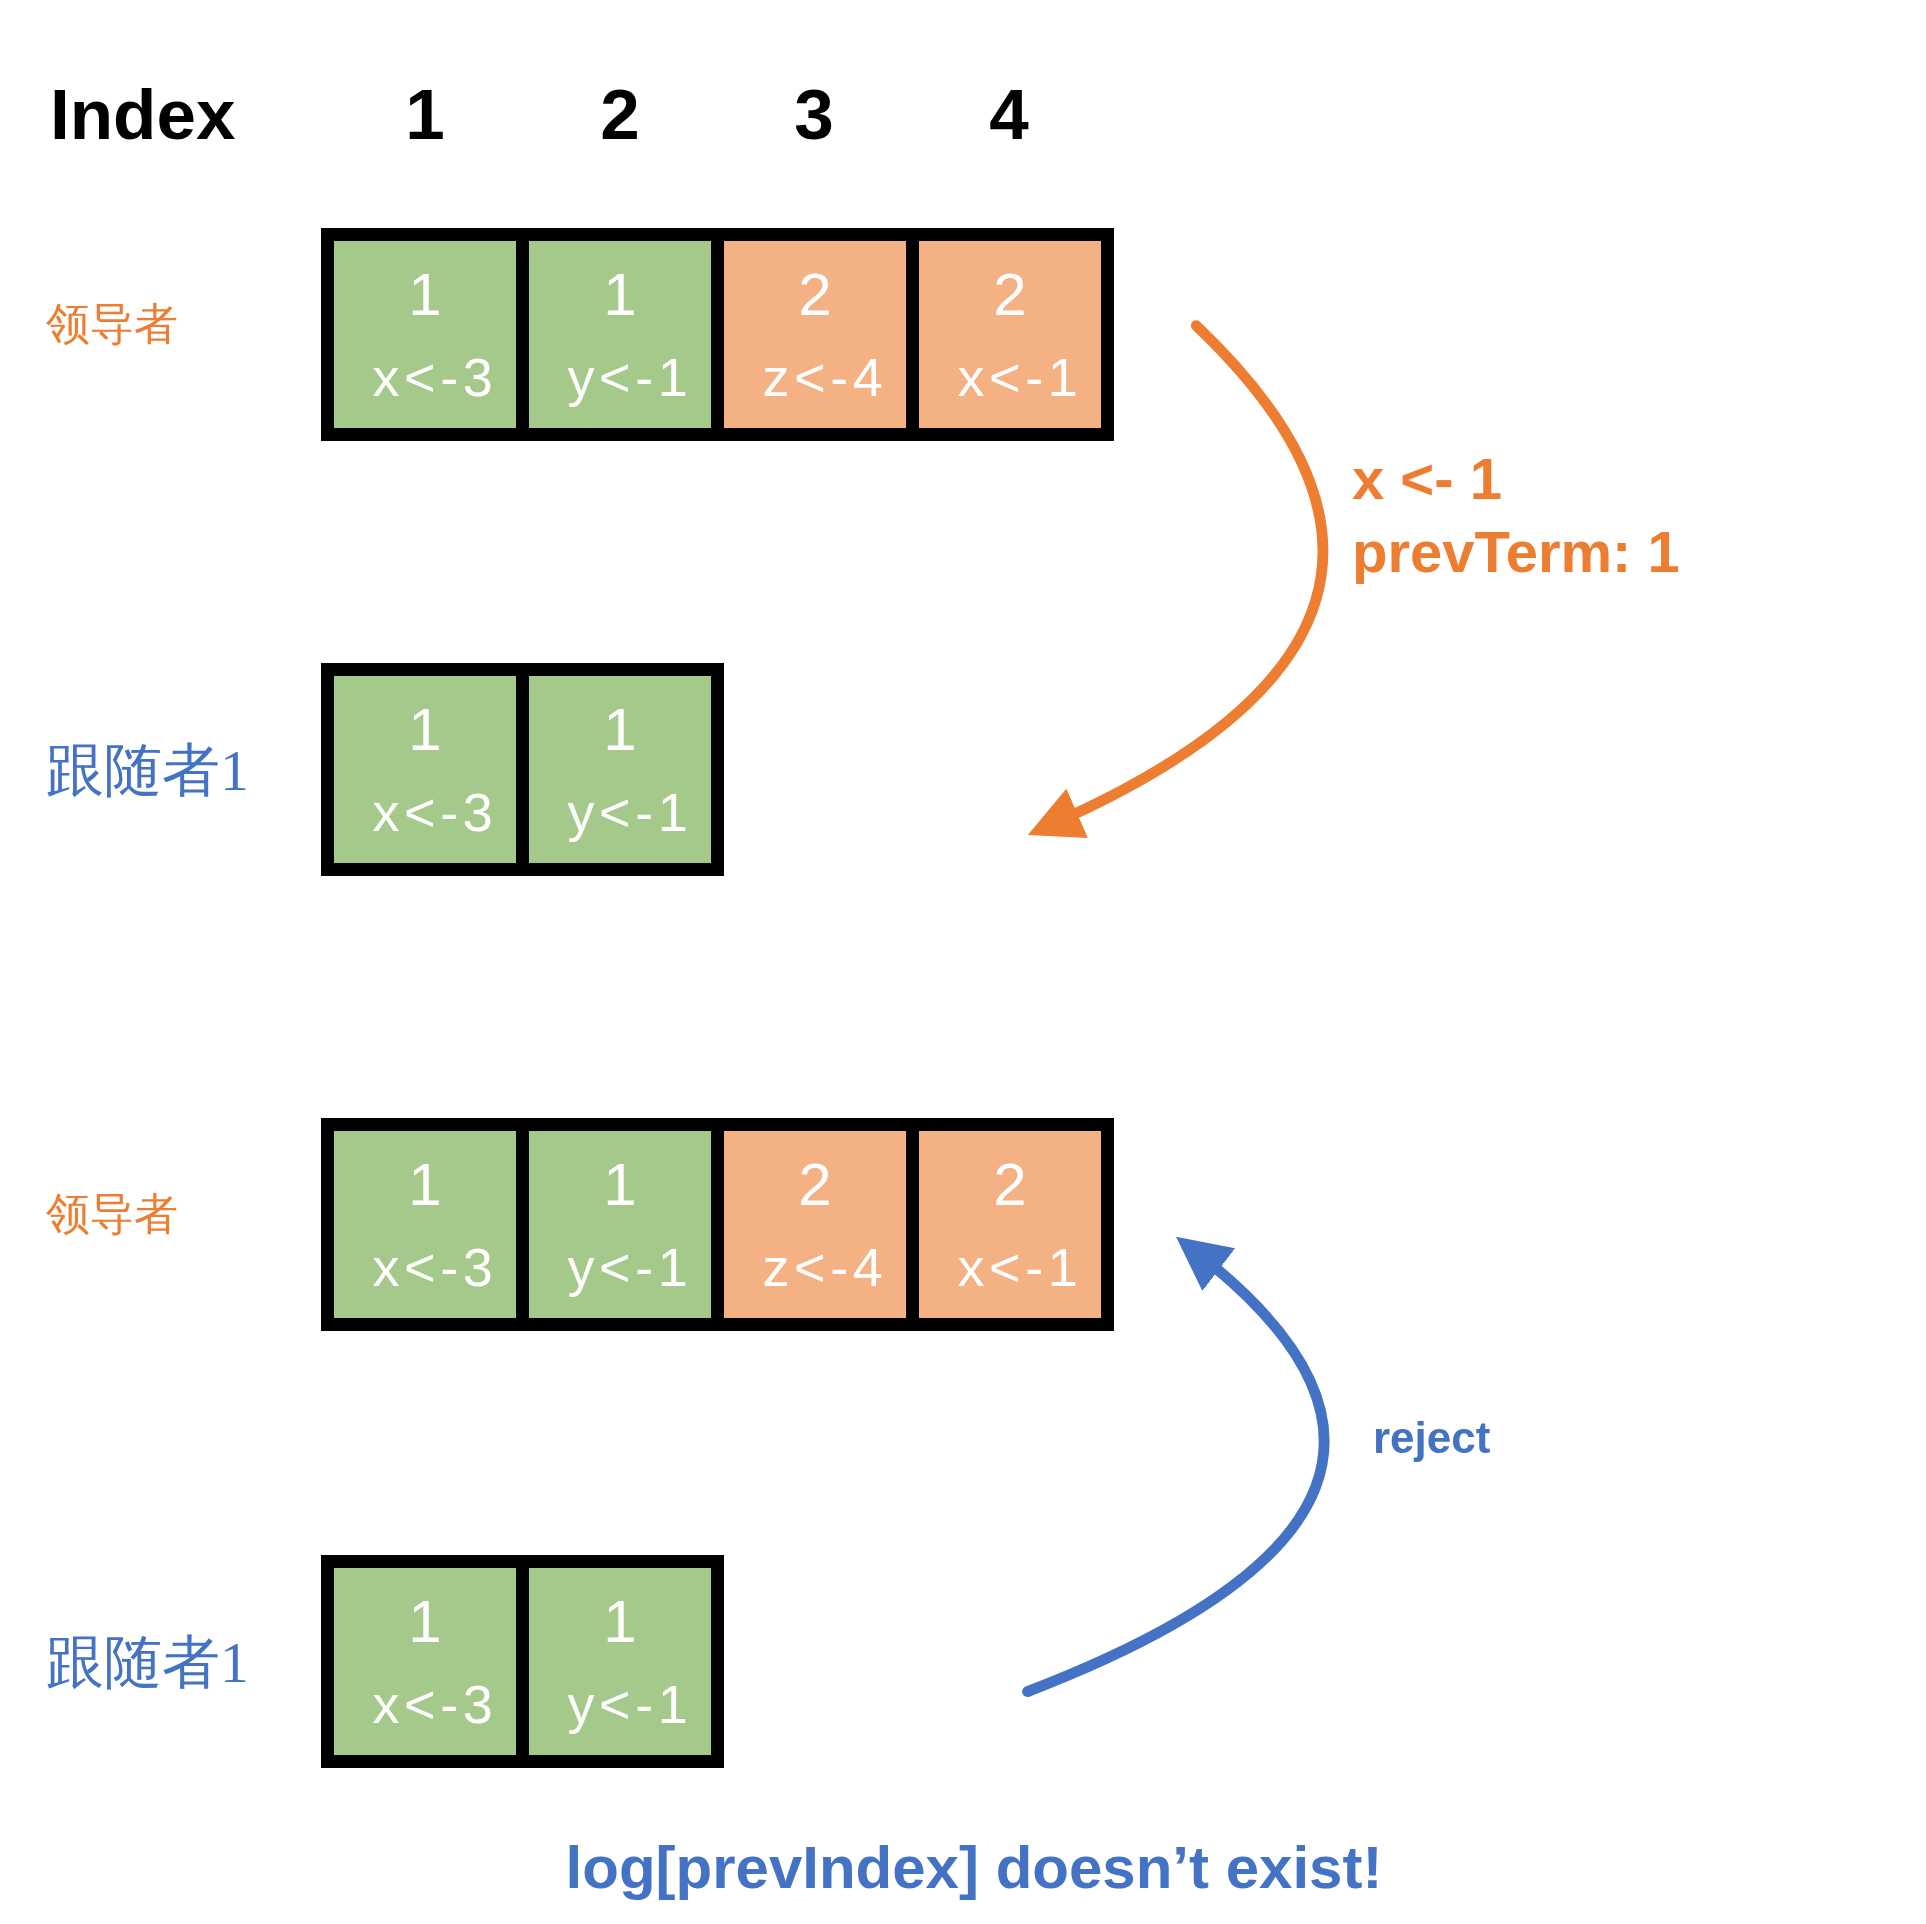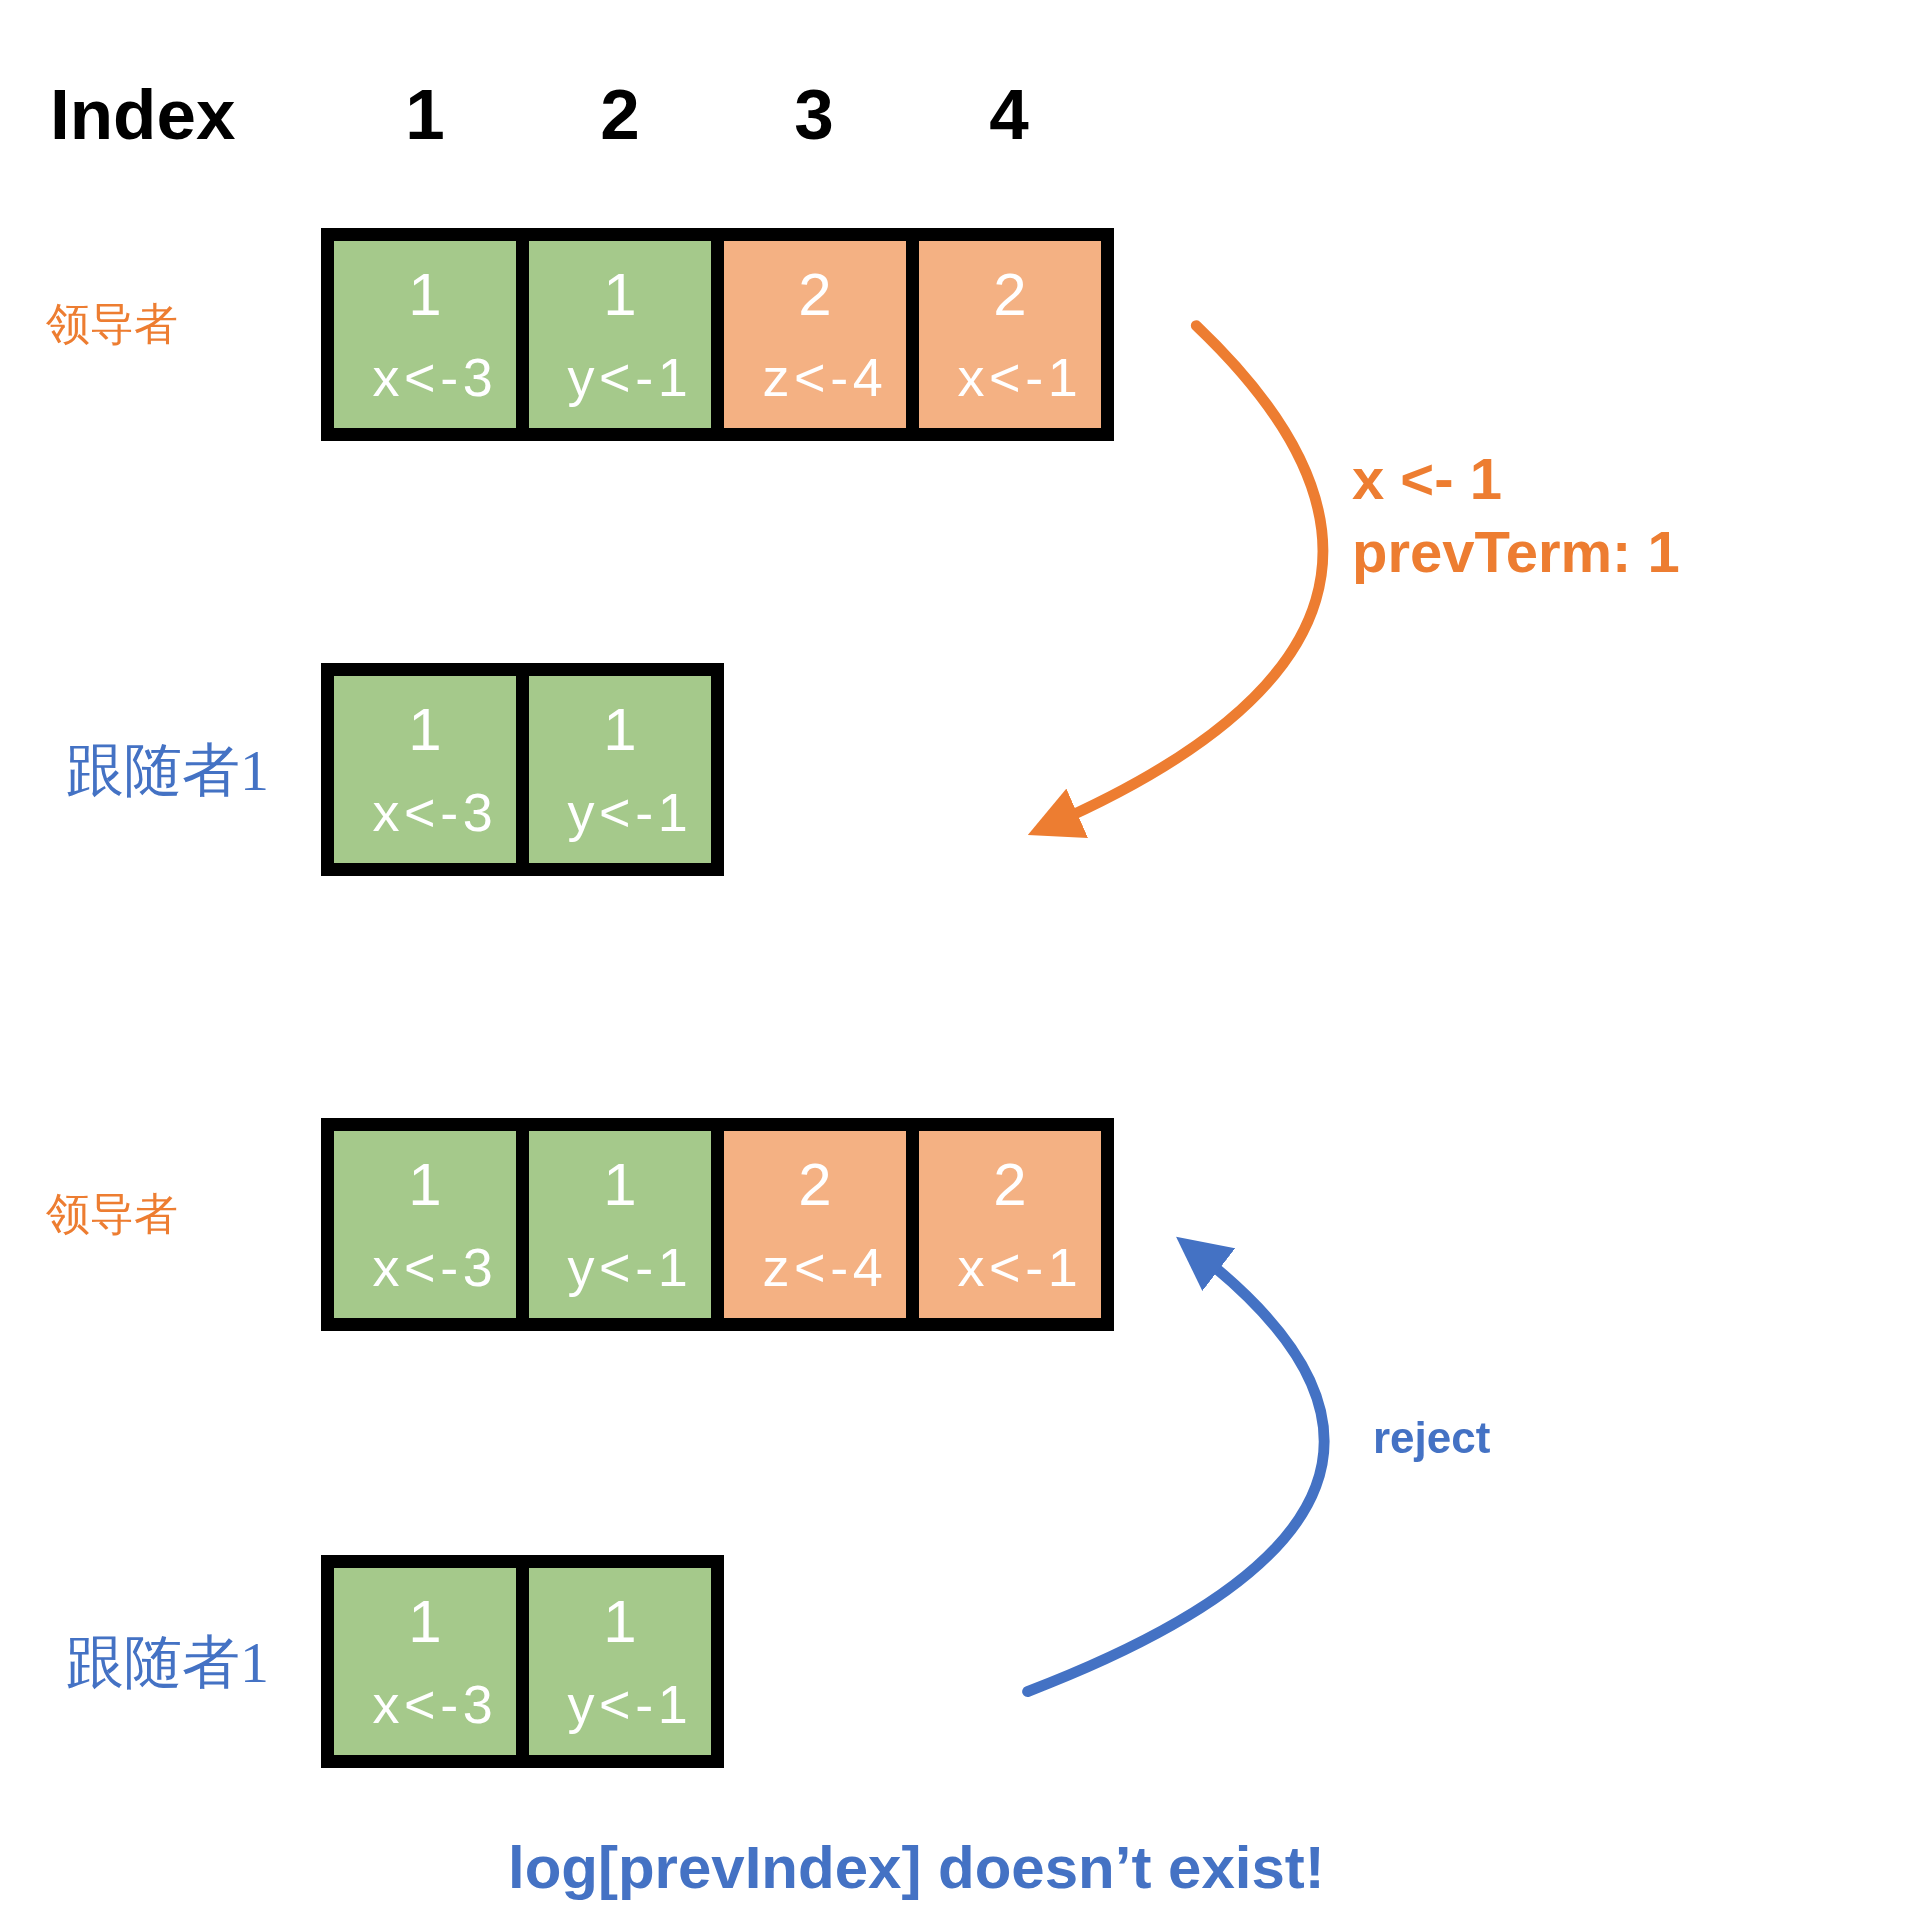--- a/index.html
+++ b/index.html
@@ -42,36 +42,36 @@
   .cell .term{font-size:60px;line-height:1;font-weight:400;}
   .cell .cmd{font-size:54px;line-height:1;font-weight:400;letter-spacing:4.6px;margin-left:20px;}
 
   
   .row-label{
     position:absolute;left:46px;
     font-family:"Liberation Serif", serif;
     line-height:1.15;white-space:nowrap;
   }
   .leader-label{color:#ED7D31;font-size:44px;}
-  .follower-label{color:#4472C4;font-size:58px;margin-left:20px;}
+  .follower-label{color:#4472C4;font-size:58px;}
 
   
   .msg-orange{
     position:absolute;left:1352px;top:443px;
     color:#ED7D31;font-weight:bold;font-size:58px;line-height:1.25;
     white-space:nowrap;
   }
   .reject-label{
     position:absolute;left:1373px;top:1416px;
     color:#4472C4;font-weight:bold;font-size:44px;line-height:1;
   }
   .caption{
     position:absolute;left:508px;top:1838px;width:932px;
     color:#4472C4;font-weight:bold;font-size:60px;line-height:1;
-    white-space:nowrap;
+    text-align:center;white-space:nowrap;
   }
 </style>
 </head>
 <body>
 
 <div class="canvas">
 
   <svg class="overlay" viewBox="0 0 5450 4995">
     <defs>
       <marker id="headOrange" viewBox="0 0 10 10" refX="6" refY="5" markerWidth="5" markerHeight="5" orient="auto">

